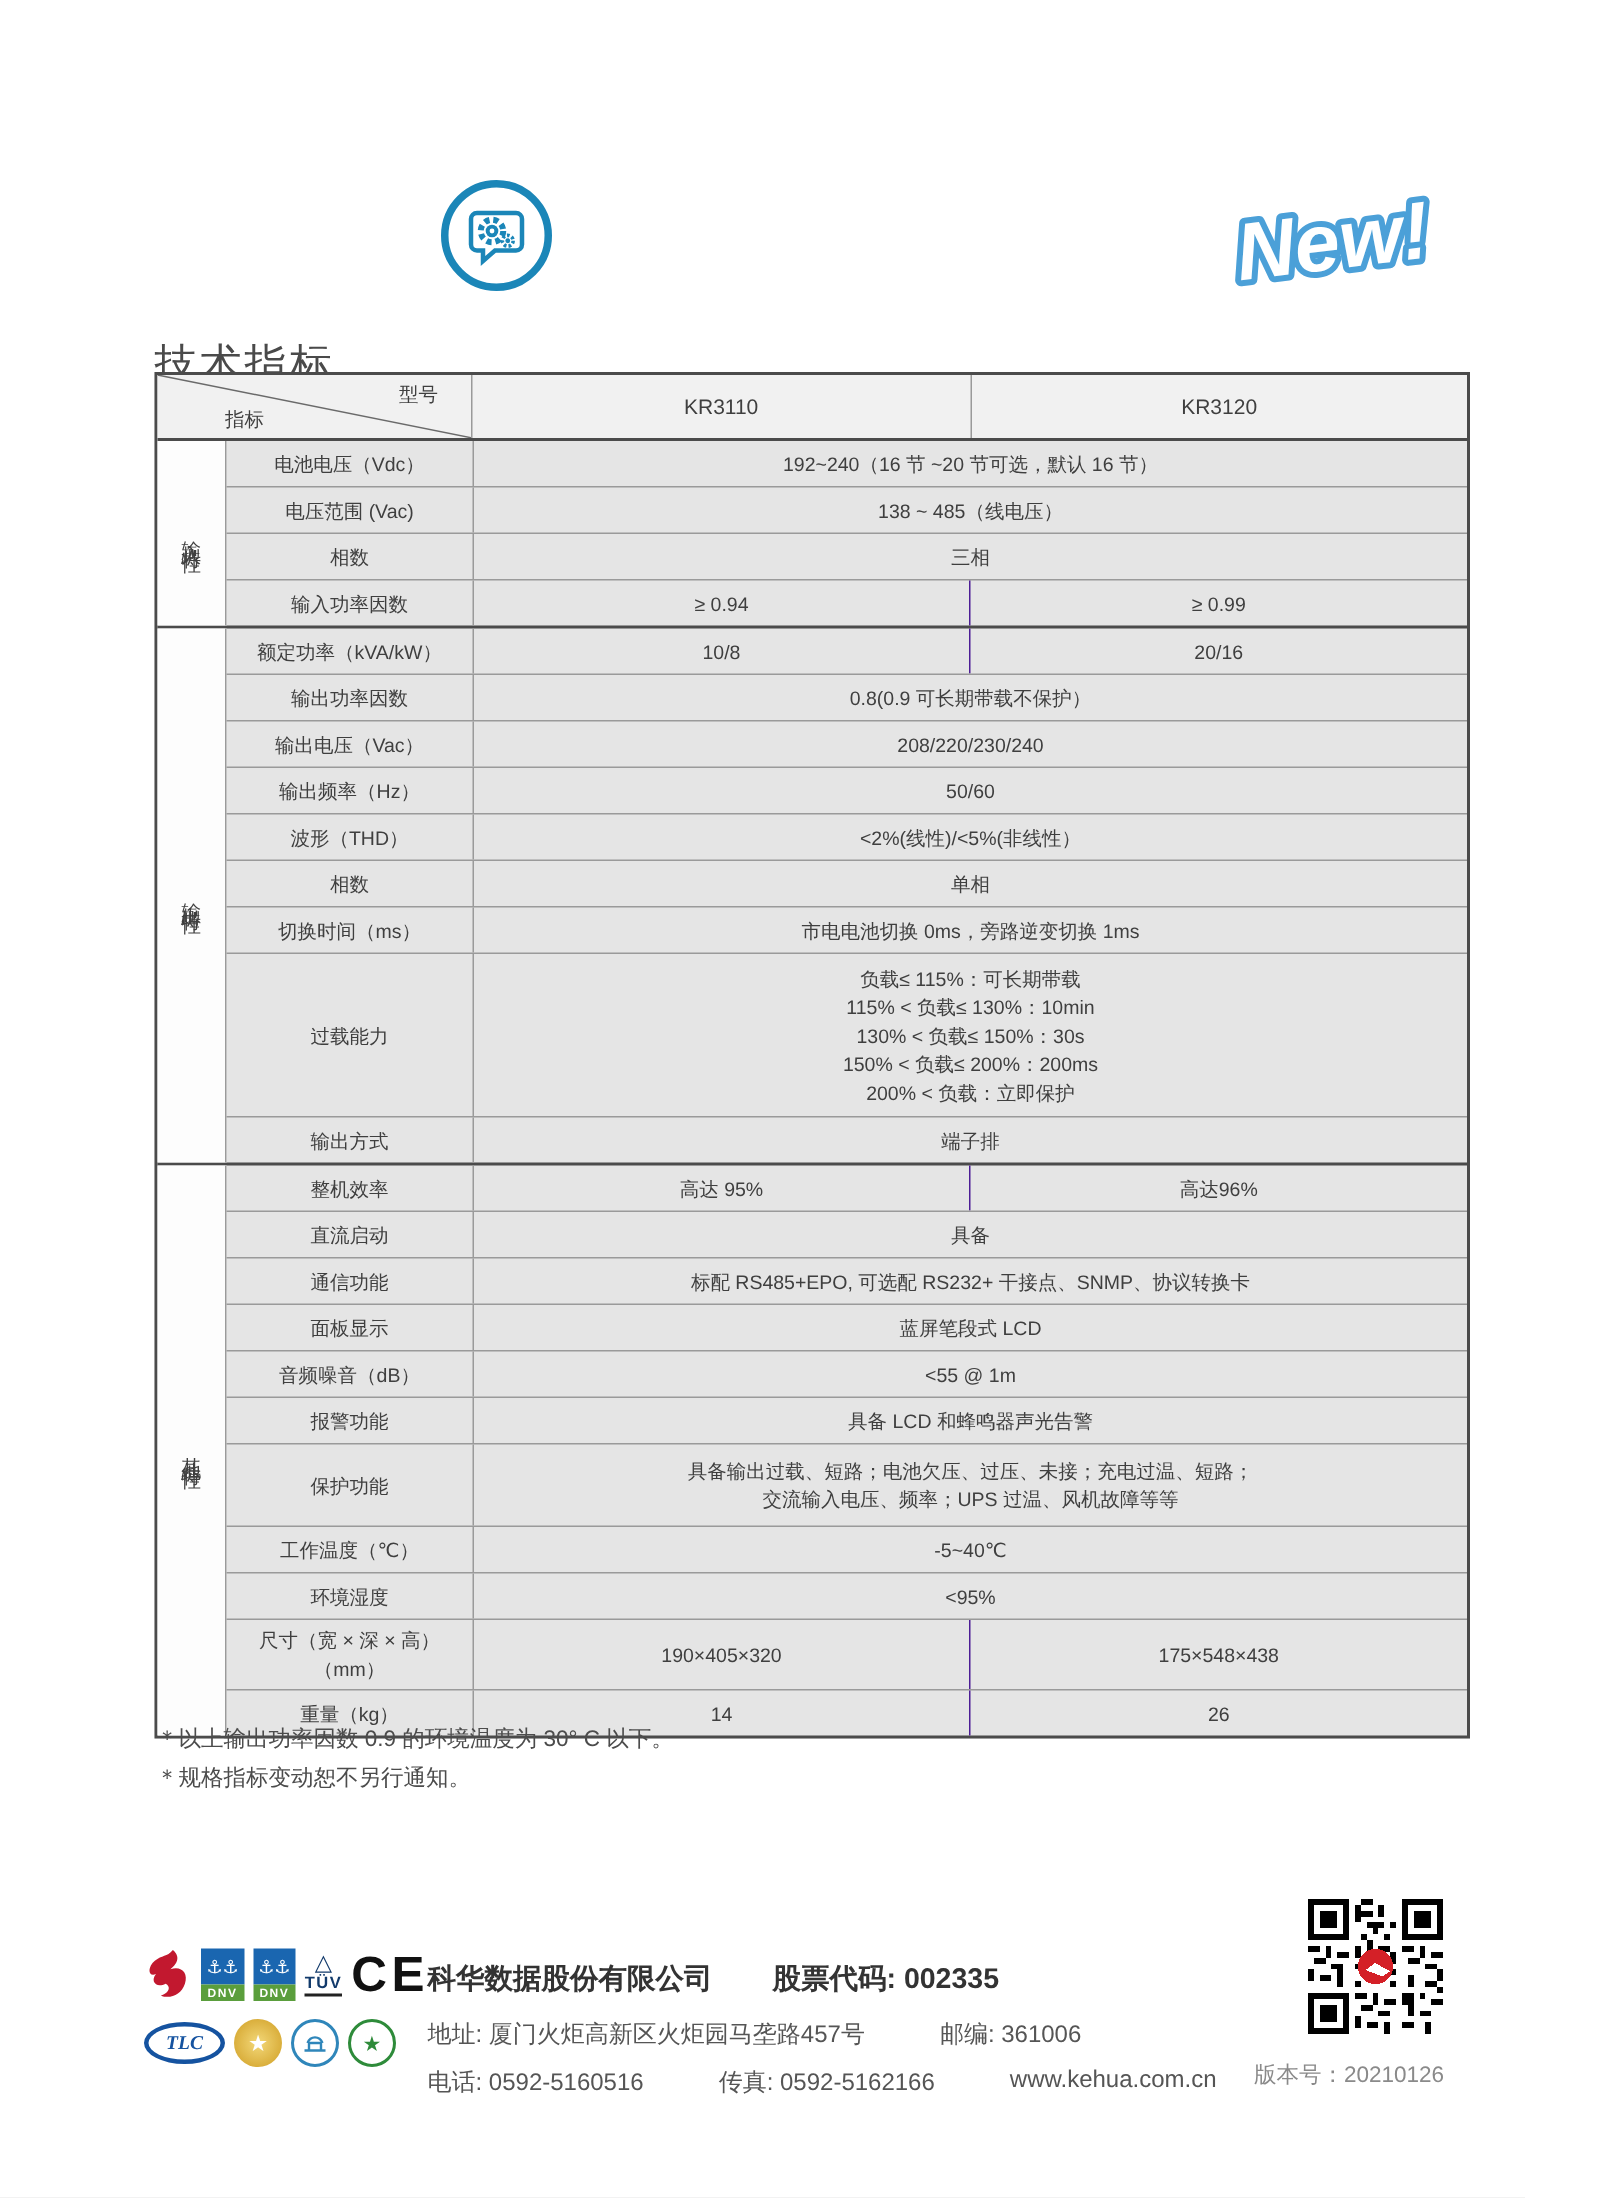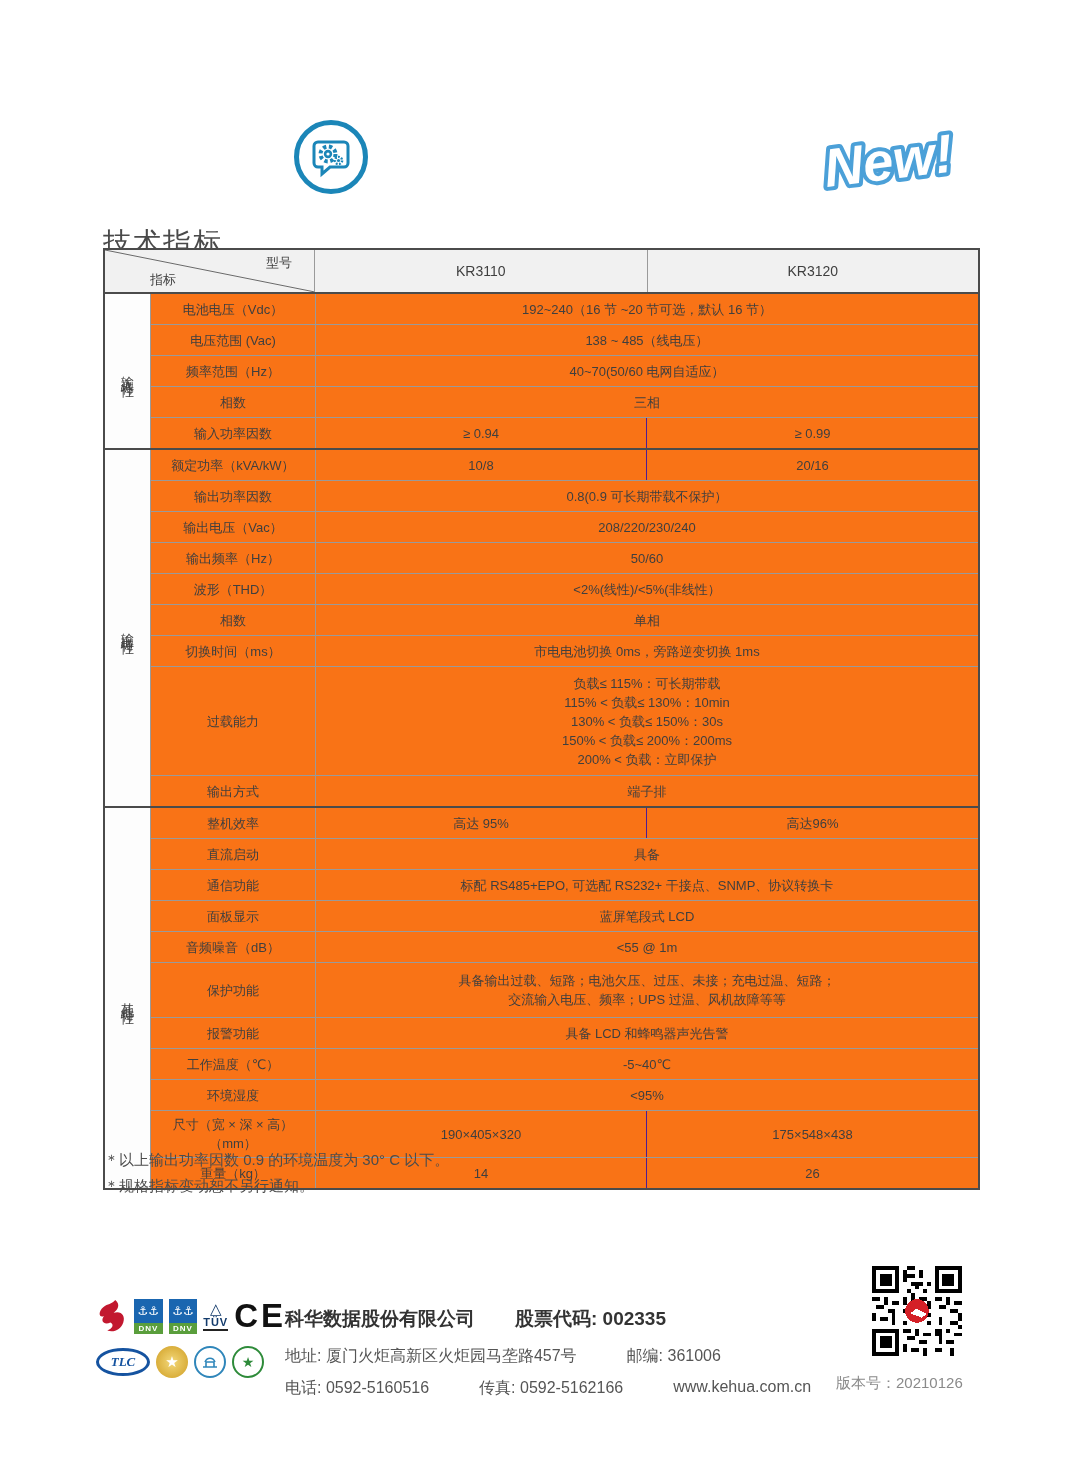--- a/index.html
+++ b/index.html
@@ -11,21 +11,21 @@
   
   .hdr{position:absolute;top:120px;left:103px;display:flex;align-items:flex-end;gap:30px;flex-direction:column;}
   .hdr-icon{width:74px;height:74px;border:5px solid #1b86b8;border-radius:50%;
     box-sizing:border-box;display:flex;align-items:center;justify-content:center;background:#fff;}
   .hdr-titles{display:flex;flex-direction:column;}
   .t-zh{font-size:28px;color:#4a4a4a;font-weight:500;letter-spacing:2px;margin-bottom:8px;}
   .t-en{font-size:25px;color:#5e5e5e;font-weight:400;}
   .new-badge{position:absolute;top:112px;left:812px;}
   
   .spec-table{position:absolute;top:248px;left:103px;width:877px;box-sizing:border-box;
-    border:2px solid #4b4b4b;background:#f97316;font-size:13px;line-height:19px;}
+    border:2px solid #4b4b4b;background:#e5e5e5;font-size:13px;line-height:19px;}
   .thead{display:grid;grid-template-columns:210px 1fr 1fr;background:#f1f1f1;
     border-bottom:2px solid #4b4b4b;height:42px;}
   .corner{position:relative;border-right:1px solid #9a9a9a;}
   .corner svg{position:absolute;inset:0;width:100%;height:100%;}
   .c-top{position:absolute;top:3px;right:22px;}
   .c-bot{position:absolute;bottom:3px;left:9px;margin-left:36px;}
   .model{display:flex;align-items:center;justify-content:center;font-size:14px;}
   .model + .model{border-left:1px solid #9a9a9a;}
   .group{display:flex;}
   .group + .group{border-top:2px solid #4b4b4b;}
@@ -116,24 +116,20 @@
     <div class="grows">
       <div class="trow">
         <div class="cell lbl">电池电压（Vdc）</div>
         <div class="cell span2">192~240（16 节 ~20 节可选，默认 16 节）</div>
       </div>
       <div class="trow">
         <div class="cell lbl">电压范围 (Vac)</div>
         <div class="cell span2">138 ~ 485（线电压）</div>
       </div>
       <div class="trow">
-        <div class="cell lbl">频率范围（Hz）</div>
-        <div class="cell span2">40~70(50/60 电网自适应）</div>
-      </div>
-      <div class="trow">
         <div class="cell lbl">相数</div>
         <div class="cell span2">三相</div>
       </div>
       <div class="trow">
         <div class="cell lbl">输入功率因数</div>
         <div class="cell v1">≥ 0.94</div>
         <div class="cell v2">≥ 0.99</div>
       </div>
     </div>
   </section>
@@ -203,27 +199,27 @@
       </div>
       <div class="trow">
         <div class="cell lbl">面板显示</div>
         <div class="cell span2">蓝屏笔段式 LCD</div>
       </div>
       <div class="trow">
         <div class="cell lbl">音频噪音（dB）</div>
         <div class="cell span2">&lt;55 @ 1m</div>
       </div>
       <div class="trow">
+        <div class="cell lbl">报警功能</div>
+        <div class="cell span2">具备 LCD 和蜂鸣器声光告警</div>
+      </div>
+      <div class="trow">
         <div class="cell lbl tall2">保护功能</div>
         <div class="cell span2 tall2">具备输出过载、短路；电池欠压、过压、未接；充电过温、短路；
 交流输入电压、频率；UPS 过温、风机故障等等</div>
-      </div>
-      <div class="trow">
-        <div class="cell lbl">报警功能</div>
-        <div class="cell span2">具备 LCD 和蜂鸣器声光告警</div>
       </div>
       <div class="trow">
         <div class="cell lbl">工作温度（℃）</div>
         <div class="cell span2">-5~40℃</div>
       </div>
       <div class="trow">
         <div class="cell lbl">环境湿度</div>
         <div class="cell span2">&lt;95%</div>
       </div>
       <div class="trow">

